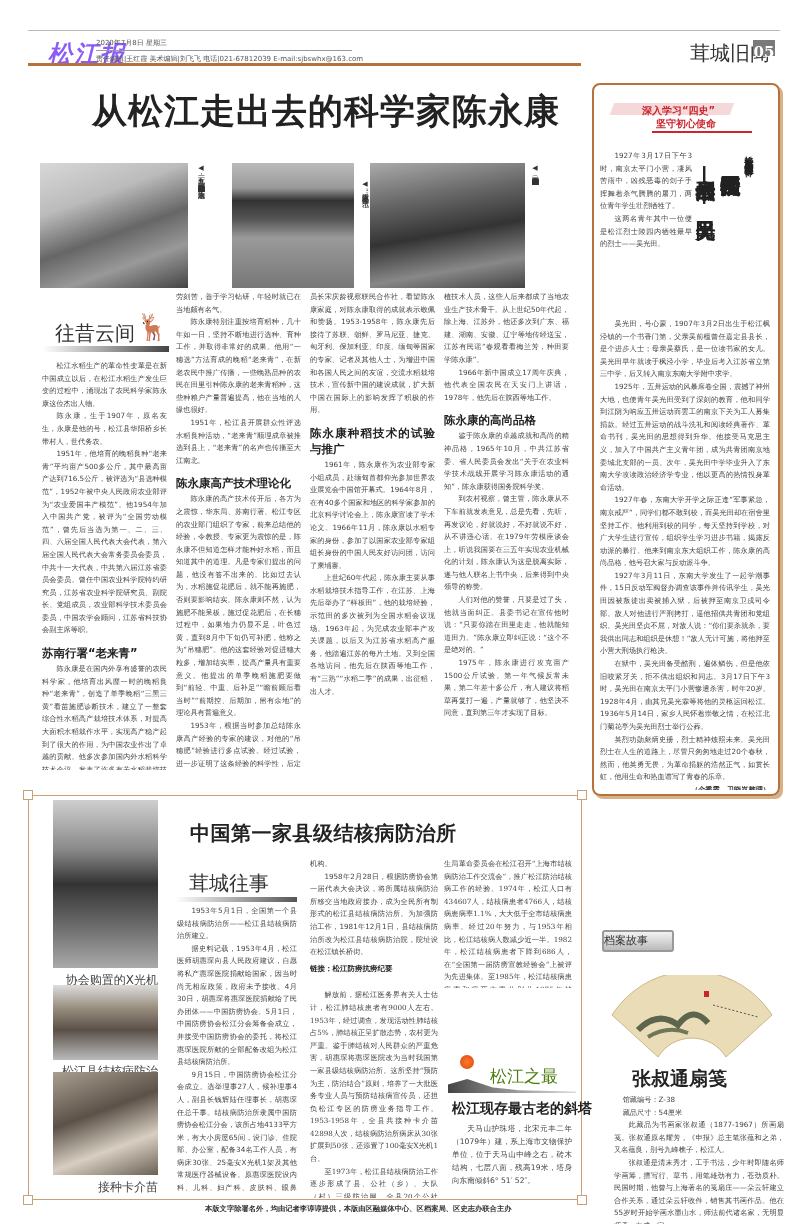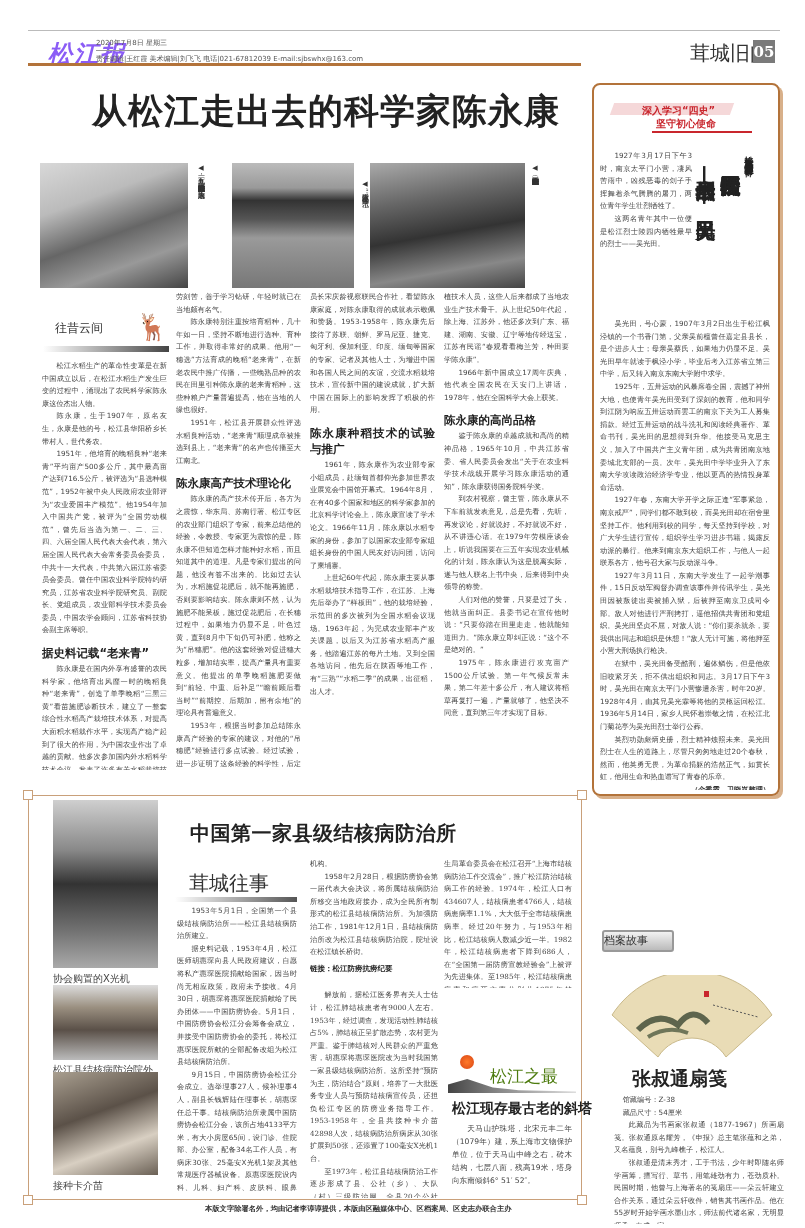--- a/index.html
+++ b/index.html
@@ -7,36 +7,36 @@
   body { font-family: "DejaVu Sans", "Liberation Sans", sans-serif; color: #333; position: relative; }
   .abs { position: absolute; }
 
   
   .top-rule { left: 28px; top: 30px; width: 752px; height: 1px; background: #bbb; }
   .logo { left: 48px; top: 38px; font-family: "DejaVu Serif", serif; font-size: 24px; font-style: italic; font-weight: bold; color: #8b5cf6; letter-spacing: 2px; }
   .date-line { left: 96px; top: 38px; font-size: 7px; color: #555; }
   .hdr-rule { left: 96px; top: 50px; width: 256px; height: 1px; background: #999; }
   .editor-line { left: 96px; top: 54px; font-size: 7px; color: #555; white-space: nowrap; }
   .section-name { left: 690px; top: 40px; font-family: "DejaVu Serif", serif; font-size: 20px; color: #333; }
-  .page-num { left: 753px; top: 40px; width: 22px; height: 23px; background: #7a7a7a; color: #fff; font-family: "DejaVu Serif", serif; font-size: 15px; text-align: center; line-height: 24px; font-weight: bold; }
+  .page-num { left: 753px; top: 40px; width: 22px; height: 16px; background: #7a7a7a; color: #fff; font-family: "DejaVu Serif", serif; font-size: 15px; text-align: center; line-height: 24px; font-weight: bold; }
   .orange-rule { left: 28px; top: 63px; width: 553px; height: 3px; background: #b3733a; }
 
   
   .main-headline { left: 80px; top: 88px; font-size: 35px; font-weight: bold; color: #222; letter-spacing: 1px; margin-left: 12px; }
   .photo1 { left: 40px; top: 163px; width: 148px; height: 125px; background: linear-gradient(160deg,#d8d8d8 0%,#bbb 30%,#666 55%,#999 75%,#444 100%); }
   .photo2 { left: 232px; top: 163px; width: 122px; height: 125px; background: linear-gradient(180deg,#bbb 0%,#999 20%,#333 30%,#555 45%,#9a9a9a 60%,#777 100%); }
   .photo3 { left: 370px; top: 163px; width: 155px; height: 125px; background: linear-gradient(170deg,#aaa 0%,#666 30%,#333 55%,#888 80%,#444 100%); }
   .vcap { writing-mode: vertical-rl; font-size: 7px; color: #333; line-height: 9px; }
   .vcap1 { left: 196px; top: 164px; height: 124px; }
   .vcap2 { left: 360px; top: 180px; height: 108px; }
   .vcap3 { left: 530px; top: 164px; height: 124px; }
 
   
   .banner-wq { left: 43px; top: 312px; width: 126px; height: 40px; }
-  .banner-wq .t { position: absolute; left: 12px; top: 8px; font-size: 12px; color: #333; font-family: "DejaVu Serif", serif; }
+  .banner-wq .t { position: absolute; left: 12px; top: 8px; font-size: 20px; color: #333; font-family: "DejaVu Serif", serif; }
   .banner-wq .fade { position: absolute; left: 0; bottom: 0; width: 126px; height: 6px; background: linear-gradient(90deg,#fff,#444); }
   .deer { position: absolute; right: 0; top: 0; font-size: 26px; color: #888; }
 
   
   .col { font-size: 7.2px; line-height: 12.6px; color: #444; text-align: justify; overflow: hidden; }
   .col p { text-indent: 2em; }
   .col h3 { font-size: 11.5px; font-weight: bold; color: #222; line-height: 16px; margin: 8px 0 2px 0; text-indent: 0; }
   .c1 { left: 42px; top: 360px; width: 125px; height: 410px; }
   .c2 { left: 176px; top: 291px; width: 125px; height: 480px; }
   .c3 { left: 310px; top: 291px; width: 125px; height: 480px; }
@@ -65,21 +65,21 @@
   .fan-meta .m { text-indent: 0; padding-left: 1.2em; }
 
   
   .frame { left: 28px; top: 795px; width: 554px; height: 405px; border: 1px solid #c9a07a; }
   .frame-corner { width: 10px; height: 10px; border: 1px solid #c9a07a; background: #fff; }
   .fc-tl { left: 23px; top: 790px; } .fc-tr { left: 577px; top: 790px; }
   .fc-bl { left: 23px; top: 1195px; } .fc-br { left: 577px; top: 1195px; }
   .feature-photo1 { left: 53px; top: 800px; width: 105px; height: 168px; background: linear-gradient(180deg,#cfcfcf 0%,#888 30%,#333 50%,#777 80%,#aaa 100%); }
   .feature-photo2 { left: 53px; top: 985px; width: 105px; height: 75px; background: linear-gradient(180deg,#ddd 0%,#9a8f80 30%,#5a5048 60%,#bbb 100%); }
   .feature-photo3 { left: 53px; top: 1072px; width: 105px; height: 103px; background: linear-gradient(160deg,#a99f90 0%,#5b5148 40%,#d8cfc2 70%,#6a6055 100%); }
-  .fcap { font-size: 10px; color: #444; text-align: left; width: 105px; }
+  .fcap { font-size: 12px; color: #444; text-align: right; width: 105px; }
   .fcap1 { left: 53px; top: 972px; } .fcap2 { left: 53px; top: 1063px; } .fcap3 { left: 53px; top: 1179px; }
   .feature-headline { left: 190px; top: 820px; font-size: 20px; font-weight: bold; color: #222; letter-spacing: 0.5px; }
   .banner-rc { left: 175px; top: 862px; width: 122px; height: 40px; }
   .banner-rc .t { position: absolute; left: 14px; top: 8px; font-size: 20px; color: #333; font-family: "DejaVu Serif", serif; }
   .banner-rc .fade { position: absolute; left: 0; bottom: 0; width: 122px; height: 5px; background: linear-gradient(90deg,#fff,#555); }
   .fc1 { left: 177px; top: 905px; width: 120px; height: 290px; }
   .fc2 { left: 310px; top: 858px; width: 128px; height: 340px; }
   .fc3 { left: 444px; top: 858px; width: 128px; height: 130px; }
   .link-title { font-weight: bold; color: #222; text-indent: 0 !important; font-size: 7.5px; margin: 4px 0 14px; }
 
@@ -117,21 +117,21 @@
 <div class="abs banner-wq">
   <span class="t">往昔云间</span>
   <span class="deer">🦌</span>
   <div class="fade"></div>
 </div>
 
 <div class="abs col c1">
   <p>松江水稻生产的革命性变革是在新中国成立以后，在松江水稻生产发生巨变的过程中，涌现出了农民科学家陈永康这位杰出人物。</p>
   <p>陈永康，生于1907年，原名友生，永康是他的号，松江县华阳桥乡长带村人，世代务农。</p>
   <p>1951年，他培育的晚稻良种“老来青”平均亩产500多公斤，其中最高亩产达到716.5公斤，被评选为“县选种模范”，1952年被中央人民政府农业部评为“农业爱国丰产模范”。他1954年加入中国共产党，被评为“全国劳动模范”，曾先后当选为第一、二、三、四、六届全国人民代表大会代表，第六届全国人民代表大会常务委员会委员，中共十一大代表，中共第六届江苏省委员会委员。曾任中国农业科学院特约研究员，江苏省农业科学院研究员、副院长、党组成员，农业部科学技术委员会委员，中国农学会顾问，江苏省科技协会副主席等职。</p>
-  <h3>据史料记载“老来青”</h3>
+  <h3>苏南行署“老来青”</h3>
   <p>陈永康是在国内外享有盛誉的农民科学家，他培育出风靡一时的晚稻良种“老来青”，创造了单季晚稻“三黑三黄”看苗施肥诊断技术，建立了一整套综合性水稻高产栽培技术体系，对提高大面积水稻栽作水平，实现高产稳产起到了很大的作用，为中国农业作出了卓越的贡献。他多次参加国内外水稻科学技术会议，发表了许多有关水稻栽培技术的论文著作，他的综合性水稻栽培经验和理论，将我国稻种科学提高到一个新的水平。</p>
 
 </div>
 
 <div class="abs col c2">
   <p style="text-indent:0">劳刻苦，善于学习钻研，年轻时就已在当地颇有名气。</p>
   <p>陈永康特别注重按培育稻种，几十年如一日，坚持不断地进行选种、育种工作，并取得非常好的成果。他用“一穗选”方法育成的晚稻“老来青”，在新老农民中推广传播，一些晚熟品种的农民在田里引种陈永康的老来青稻种，这些种粮户产量普遍提高，他在当地的人缘也很好。</p>
   <p>1951年，松江县开展群众性评选水稻良种活动，“老来青”顺理成章被推选到县上，“老来青”的名声也传播至大江南北。</p>
   <h3>陈永康高产技术理论化</h3>
   <p>陈永康的高产技术传开后，各方为之震惊，华东局、苏南行署、松江专区的农业部门组织了专家，前来总结他的经验，令教授、专家更为震惊的是，陈永康不但知道怎样才能种好水稻，而且知道其中的道理。凡是专家们提出的问题，他没有答不出来的。比如过去认为，水稻施促花肥后，就不能再施肥，否则要影响结实。陈永康则不然，认为施肥不能呆板，施过促花肥后，在长穗过程中，如果地力仍显不足，叶色过黄，直到8月中下旬仍可补肥，他称之为“吊穗肥”。他的这套经验对促进穗大粒多，增加结实率，提高产量具有重要意义。他提出的单季晚稻施肥要做到“前轻、中重、后补足”“瞻前顾后看当时”“前期控、后期加，留有余地”的理论具有普遍意义。</p>
@@ -142,21 +142,21 @@
 <div class="abs col c3">
   <p style="text-indent:0">员长宋庆龄视察联民合作社，看望陈永康家庭，对陈永康取得的成就表示敬佩和赞扬。1953-1958年，陈永康先后接待了苏联、朝鲜、罗马尼亚、捷克、匈牙利、保加利亚、印度、缅甸等国家的专家、记者及其他人士，为增进中国和各国人民之间的友谊，交流水稻栽培技术，宣传新中国的建设成就，扩大新中国在国际上的影响发挥了积极的作用。</p>
   <h3>陈永康种稻技术的试验与推广</h3>
   <p>1961年，陈永康作为农业部专家小组成员，赴缅甸首都仰光参加世界农业展览会中国馆开幕式。1964年8月，在有40多个国家和地区的科学家参加的北京科学讨论会上，陈永康宣读了学术论文。1966年11月，陈永康以水稻专家的身份，参加了以国家农业部专家组组长身份的中国人民友好访问团，访问了柬埔寨。</p>
   <p>上世纪60年代起，陈永康主要从事水稻栽培技术指导工作，在江苏、上海先后举办了“样板田”，他的栽培经验，示范田的多次被列为全国水稻会议现场。1963年起，为完成农业部丰产攻关课题，以后又为江苏省水稻高产服务，他踏遍江苏的每片土地。又到全国各地访问，他先后在陕西等地工作，有“三熟”“水稻二季”的成果，出征稻，出人才。</p>
 
 </div>
 
 <div class="abs col c4">
   <p style="text-indent:0">植技术人员，这些人后来都成了当地农业生产技术骨干。从上世纪50年代起，除上海、江苏外，他还多次到广东、福建、湖南、安徽、辽宁等地传经送宝，江苏有民谣“春观看看梅兰芳，种田要学陈永康”。</p>
-  <p>1966年新中国成立17周年庆典，他代表全国农民在天安门上讲话，1978年，他在全国科学大会上获奖。</p>
+  <p>1966年新中国成立17周年庆典，他代表全国农民在天安门上讲话，1978年，他先后在陕西等地工作。</p>
   <h3>陈永康的高尚品格</h3>
   <p>鉴于陈永康的卓越成就和高尚的精神品格，1965年10月，中共江苏省委、省人民委员会发出“关于在农业科学技术战线开展学习陈永康活动的通知”，陈永康获得国务院科学奖。</p>
   <p>到农村视察，曾主管，陈永康从不下车前就发表意见，总是先看，先听，再发议论，好就说好，不好就说不好，从不讲违心话。在1979年劳模座谈会上，听说我国要在三五年实现农业机械化的计划，陈永康认为这是脱离实际，遂与他人联名上书中央，后来得到中央领导的称赞。</p>
   <p>人们对他的赞誉，只要是过了头，他就当面纠正。县委书记在宣传他时说：“只要你踏在田里走走，他就能知道田力。”陈永康立即纠正说：“这个不是绝对的。”</p>
   <p>1975年，陈永康进行攻克亩产1500公斤试验。第一年气候反常未果，第二年差十多公斤，有人建议将稻草再复打一遍，产量就够了，他坚决不同意，直到第三年才实现了目标。</p>
 
 </div>
 
 <div class="abs sidebar-box"></div>
 <div class="abs ribbon">
@@ -166,23 +166,23 @@
   <div class="r2"></div>
 </div>
 <div class="abs side-kicker">松江党史重要人物和重要事件</div>
 <div class="abs side-title1">松江烈士陵园内牺牲</div>
 <div class="abs side-title2">最早的烈士——吴光田</div>
 <div class="abs col side-text-top">
   <p>1927年3月17日下午3时，南京太平门小营，凄风苦雨中，凶残恶毒的刽子手挥舞着杀气腾腾的屠刀，两位青年学生壮烈牺牲了。</p>
   <p>这两名青年其中一位便是松江烈士陵园内牺牲最早的烈士——吴光田。</p>
 </div>
 <div class="abs col side-text-main">
-  <p>吴光田，号心蒙，1907年3月2日出生于松江枫泾镇的一个书香门第，父亲吴前檀曾任嘉定县县长，是个进步人士；母亲吴蔡氏，如果地力仍显不足。吴光田早年就读于枫泾小学，毕业后考入江苏省立第三中学，后又转入南京东南大学附中求学。</p>
+  <p>吴光田，号心蒙，1907年3月2日出生于松江枫泾镇的一个书香门第，父亲吴前檀曾任嘉定县县长，是个进步人士；母亲吴蔡氏，是一位读书家的女儿。吴光田早年就读于枫泾小学，毕业后考入江苏省立第三中学，后又转入南京东南大学附中求学。</p>
   <p>1925年，五卅运动的风暴席卷全国，震撼了神州大地，也使青年吴光田受到了深刻的教育，他和同学到江阴为响应五卅运动而罢工的南京下关为工人募集捐款。经过五卅运动的战斗洗礼和阅读经典著作、革命书刊，吴光田的思想得到升华。他接受马克思主义，加入了中国共产主义青年团，成为共青团南京地委城北支部的一员。次年，吴光田中学毕业升入了东南大学攻读政治经济学专业，他以更高的热情投身革命活动。</p>
-  <p>1927年春，东南大学开学之际正逢“军事紧急，南京戒严”，同学们都不敢到校，而吴光田却在宿舍里坚持工作。他利用到校的同学，每天坚持到学校，对广大学生进行宣传，组织学生学习进步书籍，揭露反动派的暴行。他来到南京东大组织工作，与他人一起联系各方，他号召大家与反动派斗争。</p>
+  <p>1927年春，东南大学开学之际正逢“军事紧急，南京戒严”，同学们都不敢到校，而吴光田却在宿舍里坚持工作。他利用到校的同学，每天坚持到学校，对广大学生进行宣传，组织学生学习进步书籍，揭露反动派的暴行。他来到南京东大组织工作，陈永康的高尚品格，他号召大家与反动派斗争。</p>
   <p>1927年3月11日，东南大学发生了一起学潮事件，15日反动军阀督办调查该事件并传讯学生，吴光田因被叛徒出卖被捕入狱，后被押至南京卫戍司令部。敌人对他进行严刑拷打，逼他招供共青团和党组织。吴光田坚贞不屈，对敌人说：“你们要杀就杀，要我供出同志和组织是休想！”敌人无计可施，将他押至小营大刑场执行枪决。</p>
   <p>在狱中，吴光田备受酷刑，遍体鳞伤，但是他依旧咬紧牙关，拒不供出组织和同志。3月17日下午3时，吴光田在南京太平门小营惨遭杀害，时年20岁。1928年4月，由其兄吴光霖等将他的灵柩运回松江。1936年5月14日，家乡人民怀着崇敬之情，在松江北门菊花亭为吴光田烈士举行公葬。</p>
   <p>英烈功勋彪炳史册，烈士精神烛照未来。吴光田烈士在人生的道路上，尽管只匆匆地走过20个春秋，然而，他英勇无畏，为革命捐躯的浩然正气，如贯长虹，他用生命和热血谱写了青春的乐章。</p>
   <div class="side-credit">（金秀霞、卫晓岚整理）</div>
 </div>
 
 <div class="abs archive-tag">档案故事</div>
 <div class="abs fan">
   <svg viewBox="0 0 168 84">
     <path d="M4,40 A95,95 0 0 1 164,40 L118,82 A40,40 0 0 0 50,82 Z" fill="#e9dcb6" stroke="#c9b98a"></path>

